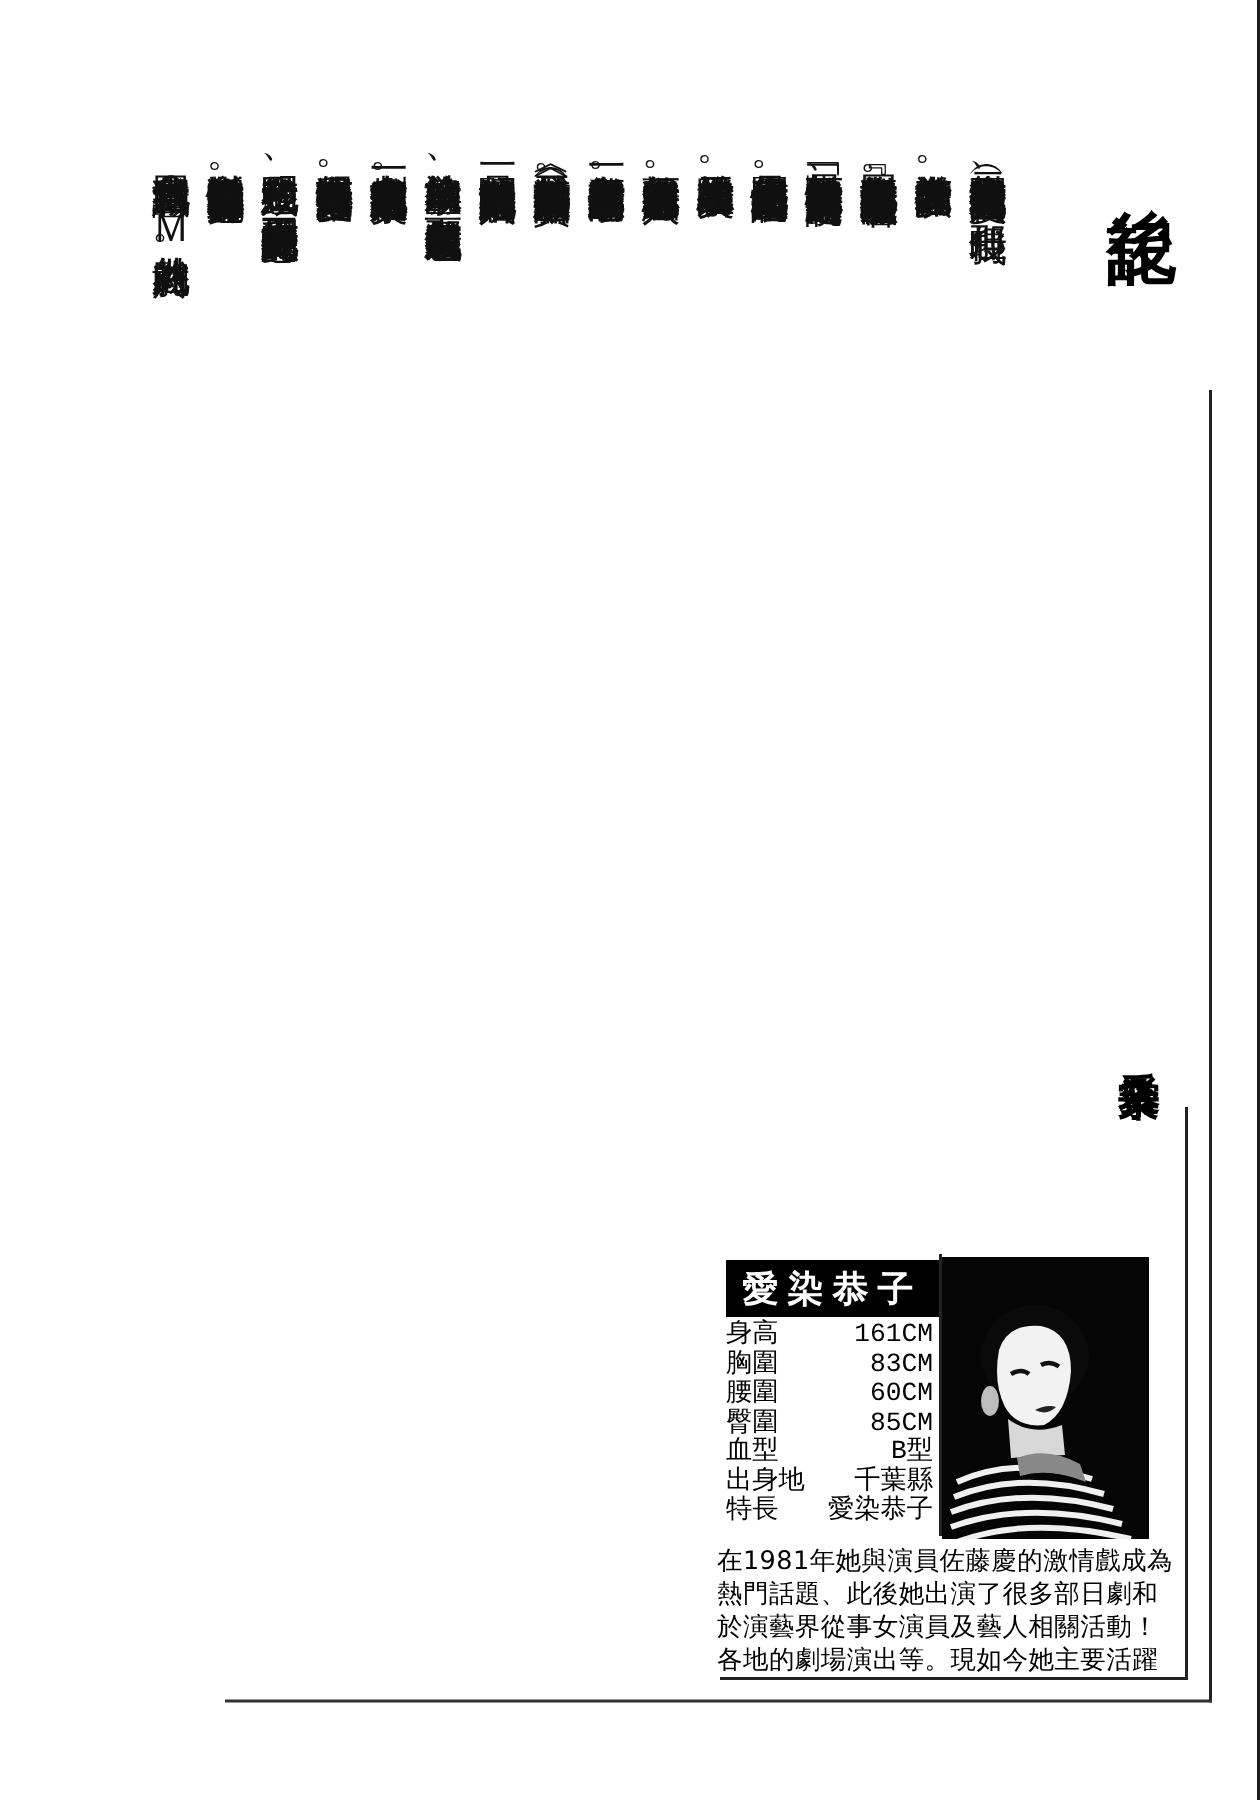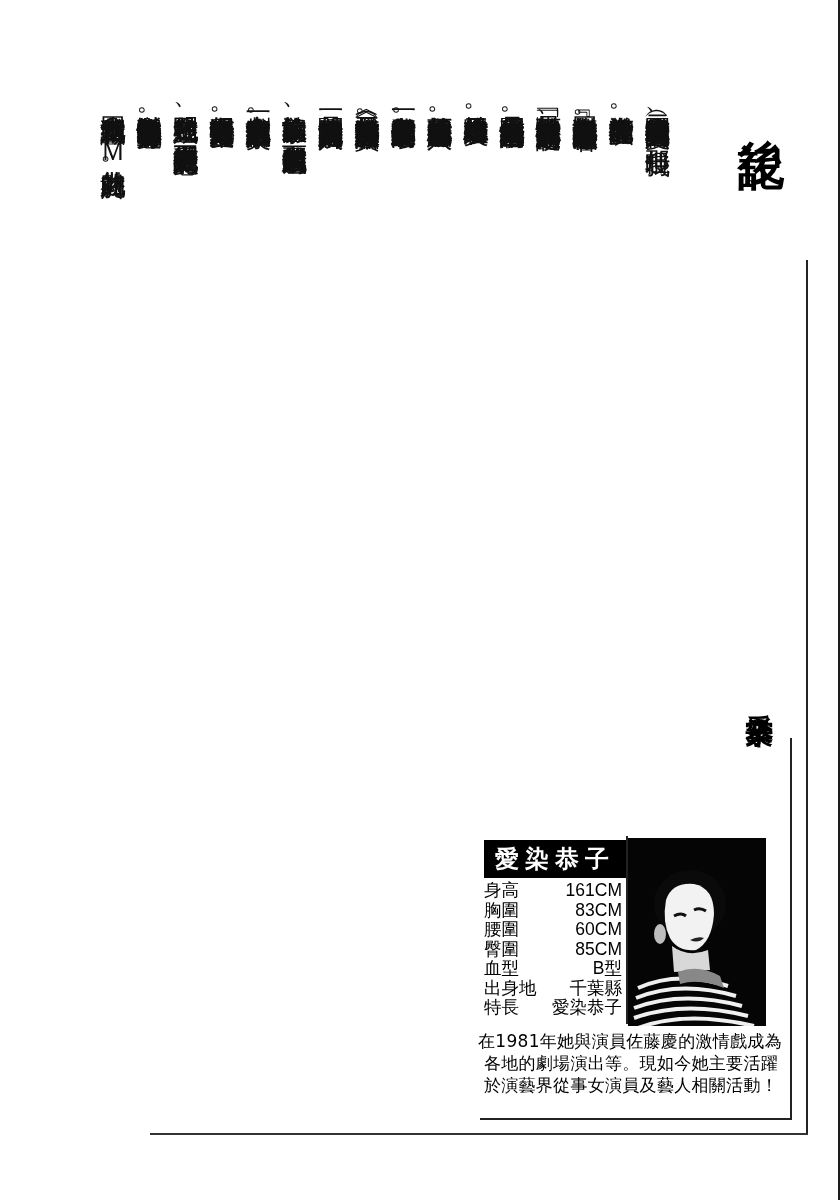--- a/index.html
+++ b/index.html
@@ -36,32 +36,32 @@
     border-right: 2px solid #222;
   }
   .profile-name {
     background: #000; color: #fff; height: 38px; margin: 4px 0 0 8px; width: 142px;
     font-family: "DejaVu Serif", serif; font-weight: bold; font-size: 24px;
     letter-spacing: 6px; text-align: center; line-height: 38px;
   }
   .stats { margin: 3px 0 0 8px; width: 138px; }
   .stat-row {
     display: flex; justify-content: space-between; font-size: 17.5px; line-height: 19.5px;
-    font-family: Liberation Sans, sans-serif; color: #000; text-align: center;
+    font-family: Liberation Mono, monospace; color: #000; text-align: center;
   }
   .photo {
     position: absolute; left: 628px; top: 838px; width: 138px; height: 188px; background: #050505;
     overflow: hidden;
   }
   .caption {
     position: absolute; left: 478px; top: 1030px; width: 300px;
     font-family: "DejaVu Sans", sans-serif; font-size: 17px; line-height: 22px; color: #000;
     letter-spacing: 0.3px;
   }
-  .caption p { margin: 0; white-space: nowrap; text-align: right; }
+  .caption p { margin: 0; white-space: nowrap; }
 </style>
 </head>
 <body>
 
 <div class="page-edge"></div>
 
 <div class="title">後記</div>
 
 <div class="body-text">
   <p>我從二十歲左右開始就很受團老師（團鬼六）的喜愛、但那時我</p>
@@ -146,15 +146,16 @@
       <path d="M6 170 Q54 152 114 168"></path>
       <path d="M6 180 Q56 162 120 178"></path>
       <path d="M10 190 Q58 172 126 188"></path>
     </g>
     <path d="M50 134 Q70 126 92 138 L96 150 Q72 140 52 146 Z" fill="#888"></path>
   </svg>
 </div>
 
 <div class="caption">
   <p>在1981年她與演員佐藤慶的激情戲成為</p>
+  <p>熱門話題、此後她出演了很多部日劇和</p>
+  <p>於演藝界從事女演員及藝人相關活動！</p>
   <p>各地的劇場演出等。現如今她主要活躍</p>
-  <p>於演藝界從事女演員及藝人相關活動！</p>
 </div>
 
 </body></html>

